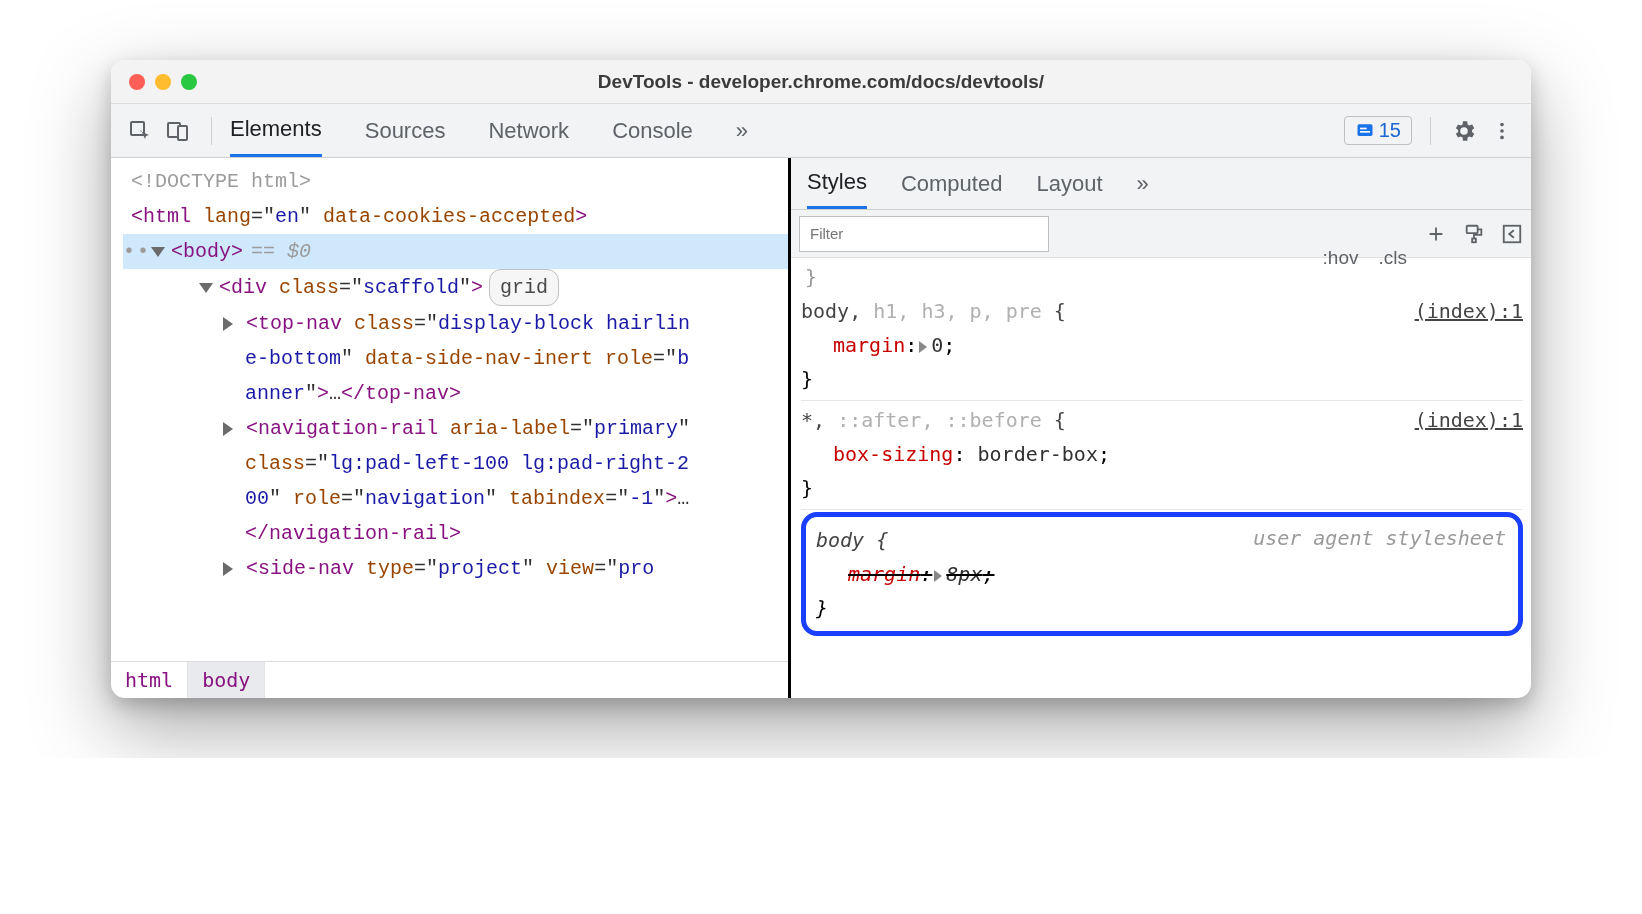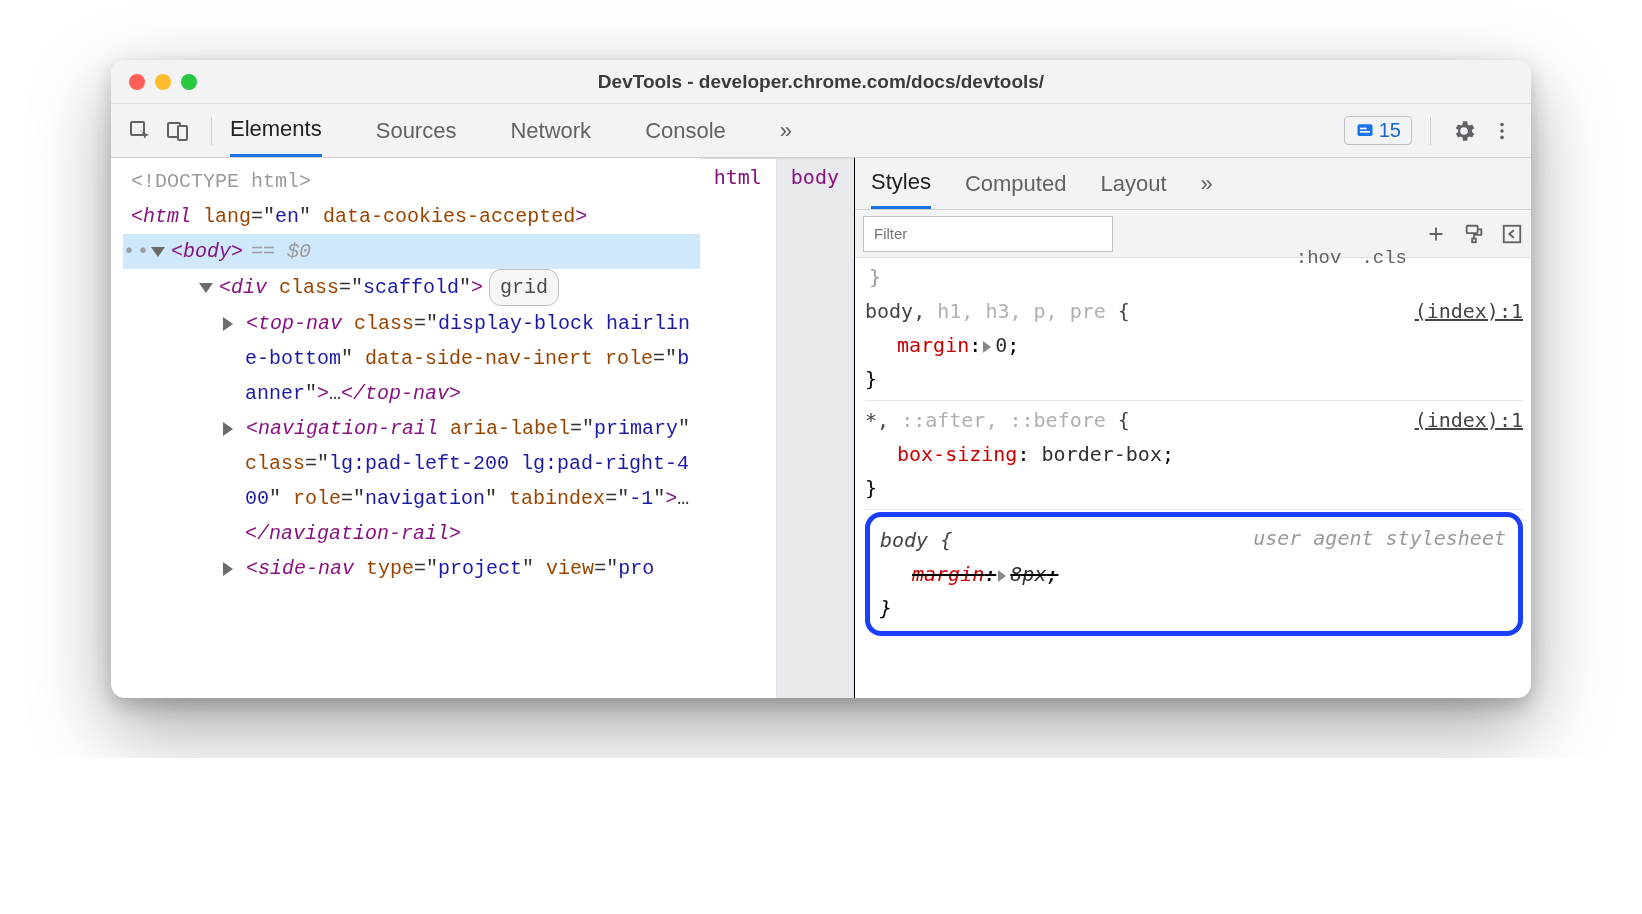--- a/index.html
+++ b/index.html
@@ -38,60 +38,60 @@
 }
 .toolbar {
   height: 54px; background: #f1f3f4; display: flex; align-items: center;
   padding: 0 14px; border-bottom: 1px solid #d0d0d0; gap: 8px;
 }
 .tb-icon {
   width: 30px; height: 30px; display: flex; align-items: center; justify-content: center;
   color: #5f6368; cursor: pointer;
 }
 .tb-sep { width: 1px; height: 28px; background: #cfcfcf; margin: 0 10px; }
-.tb-tabs { display: flex; gap: 54px; height: 100%; align-items: center; }
+.tb-tabs { display: flex; gap: 43px; height: 100%; align-items: center; }
 .tb-tab { font-size: 22px; color: #5f6368; height: 100%; display: flex; align-items: center; cursor: pointer; }
 .tb-tab.active { color: #202124; border-bottom: 3px solid #1a73e8; font-weight: 500; }
 .tb-spacer { flex: 1; }
 .issues-badge {
   display: flex; align-items: center; gap: 4px; border: 1px solid #bdc1c6;
   border-radius: 4px; padding: 2px 10px; font-size: 20px; color: #1967d2; cursor: pointer;
 }
 .issues-badge svg { fill: #1a73e8; }
 .content { display: flex; height: 540px; }
-.left { width: 744px; border-right: 1px solid #000000; display: flex; flex-direction: row; }
+.left { width: 680px; border-right: 3px solid #000000; display: flex; flex-direction: column; }
 .dom {
   flex: 1; overflow: hidden; font-family: Menlo, Monaco, "Courier New", monospace;
   font-size: 20px; line-height: 1.75; padding: 6px 0 0 12px; color: #303030;
 }
 .dom-line { white-space: nowrap; padding-left: 8px; }
 .triangle { display: inline-block; width: 0; height: 0; border-left: 7px solid transparent; border-right: 7px solid transparent; border-top: 10px solid #6b6b6b; margin-right: 6px; vertical-align: middle; }
 .triangle.closed { border-top: none; border-bottom: none; border-left: 10px solid #6b6b6b; border-top: 7px solid transparent; border-bottom: 7px solid transparent; }
-.tag { color: #881280; font-style: italic; }
+.tag { color: #881280; }
 .attr-name { color: #994500; }
 .attr-val { color: #1a1aa6; }
 .grey { color: #9b9b9b; }
 .selected { background: #cfe8fc; display: flex; align-items: center; padding-left: 0; }
 .selected .dots { color: #9b9b9b; letter-spacing: 2px; width: 28px; }
 .eqdollar { color: #9b9b9b; font-style: italic; margin-left: 8px; }
 .badge { display: inline-block; border: 1px solid #c0c0c0; border-radius: 12px; font-size: 20px; padding: 0 10px; color: #4a4a4a; background: #f6f6f6; margin-left: 6px; }
 .ind1 { padding-left: 40px; }
 .ind2 { padding-left: 76px; }
 .ind3 { padding-left: 100px; }
 .ind3b { padding-left: 122px; }
 .crumbs { border-top: 1px solid #dcdcdc; display: flex; font-family: Menlo, monospace; font-size: 20px; }
 .crumb { padding: 6px 14px; color: #881280; border-right: 1px solid #e3e3e3; cursor: pointer; }
 .crumb.active { background: #e8eaed; }
 .right { flex: 1; display: flex; flex-direction: column; overflow: hidden; }
 .right-tabs { display: flex; align-items: center; gap: 34px; padding: 0 16px; height: 52px; border-bottom: 1px solid #d0d0d0; background: #f1f3f4; }
 .rtab { font-size: 22px; color: #5f6368; height: 100%; display: flex; align-items: center; cursor: pointer; }
 .rtab.active { color: #202124; border-bottom: 3px solid #1a73e8; }
 .filter-row { display: flex; align-items: center; height: 48px; border-bottom: 1px solid #e0e0e0; background: #f1f3f4; }
 .filter-input { border: 1px solid #c0c0c0; height: 36px; font-size: 15px; padding: 0 10px; width: 250px; margin: 0 6px 0 8px; font-family: inherit; color: #5f6368; background: #fff; }
-.filter-btn { font-family: Liberation Mono, monospace; font-size: 19px; color: #5f6368; padding: 0 10px; cursor: pointer; margin-top: 48px; }
+.filter-btn { font-family: Liberation Sans, sans-serif; font-size: 19px; color: #5f6368; padding: 0 10px; cursor: pointer; margin-top: 48px; }
 .filter-icon { width: 30px; height: 30px; display: flex; align-items: center; justify-content: center; color: #5f6368; cursor: pointer; margin: 0 4px; }
 .styles { flex: 1; font-family: Menlo, Monaco, monospace; font-size: 20px; line-height: 1.7; padding: 2px 8px 0 10px; overflow: hidden; }
 .rule { padding-bottom: 4px; border-bottom: 1px solid #e6e6e6; margin-bottom: 2px; position: relative; }
 .rule:last-child { border-bottom: none; }
 .selector { color: #444; }
 .sel-grey { color: #b0b0b0; }
 .link { position: absolute; right: 0; top: 0; color: #444; text-decoration: underline; font-family: Menlo, monospace; }
 .prop { padding-left: 32px; }
 .prop-name { color: #c80000; }
 .prop-val { color: #303030; }
@@ -167,21 +167,21 @@
             <span class="dots">•••</span>
             <span class="triangle"></span>
             <span class="tag">&lt;body&gt;</span>
             <span class="eqdollar">== $0</span>
           </div>
         <div class="dom-line ind2"><span class="triangle"></span><span class="tag">&lt;div</span> <span class="attr-name">class</span>="<span class="attr-val">scaffold</span>"<span class="tag">&gt;</span><span class="badge">grid</span></div>
         <div class="dom-line ind3"><span class="triangle closed"></span><span class="tag">&lt;top-nav</span> <span class="attr-name">class</span>="<span class="attr-val">display-block hairlin</span></div>
         <div class="dom-line ind3b"><span class="attr-val">e-bottom</span>" <span class="attr-name">data-side-nav-inert</span> <span class="attr-name">role</span>="<span class="attr-val">b</span></div>
         <div class="dom-line ind3b"><span class="attr-val">anner</span>"<span class="tag">&gt;</span>…<span class="tag">&lt;/top-nav&gt;</span></div>
         <div class="dom-line ind3"><span class="triangle closed"></span><span class="tag">&lt;navigation-rail</span> <span class="attr-name">aria-label</span>="<span class="attr-val">primary</span>"</div>
-        <div class="dom-line ind3b"><span class="attr-name">class</span>="<span class="attr-val">lg:pad-left-200 lg:pad-right-4</span></div>
+        <div class="dom-line ind3b"><span class="attr-name">class</span>="<span class="attr-val">lg:pad-left-100 lg:pad-right-2</span></div>
         <div class="dom-line ind3b"><span class="attr-val">00</span>" <span class="attr-name">role</span>="<span class="attr-val">navigation</span>" <span class="attr-name">tabindex</span>="<span class="attr-val">-1</span>"<span class="tag">&gt;</span>…</div>
         <div class="dom-line ind3b"><span class="tag">&lt;/navigation-rail&gt;</span></div>
         <div class="dom-line ind3"><span class="triangle closed"></span><span class="tag">&lt;side-nav</span> <span class="attr-name">type</span>="<span class="attr-val">project</span>" <span class="attr-name">view</span>="<span class="attr-val">pro</span></div>
       </div>
       <div class="crumbs">
         <div class="crumb">html</div>
         <div class="crumb active">body</div>
       </div>
     </div>
 

